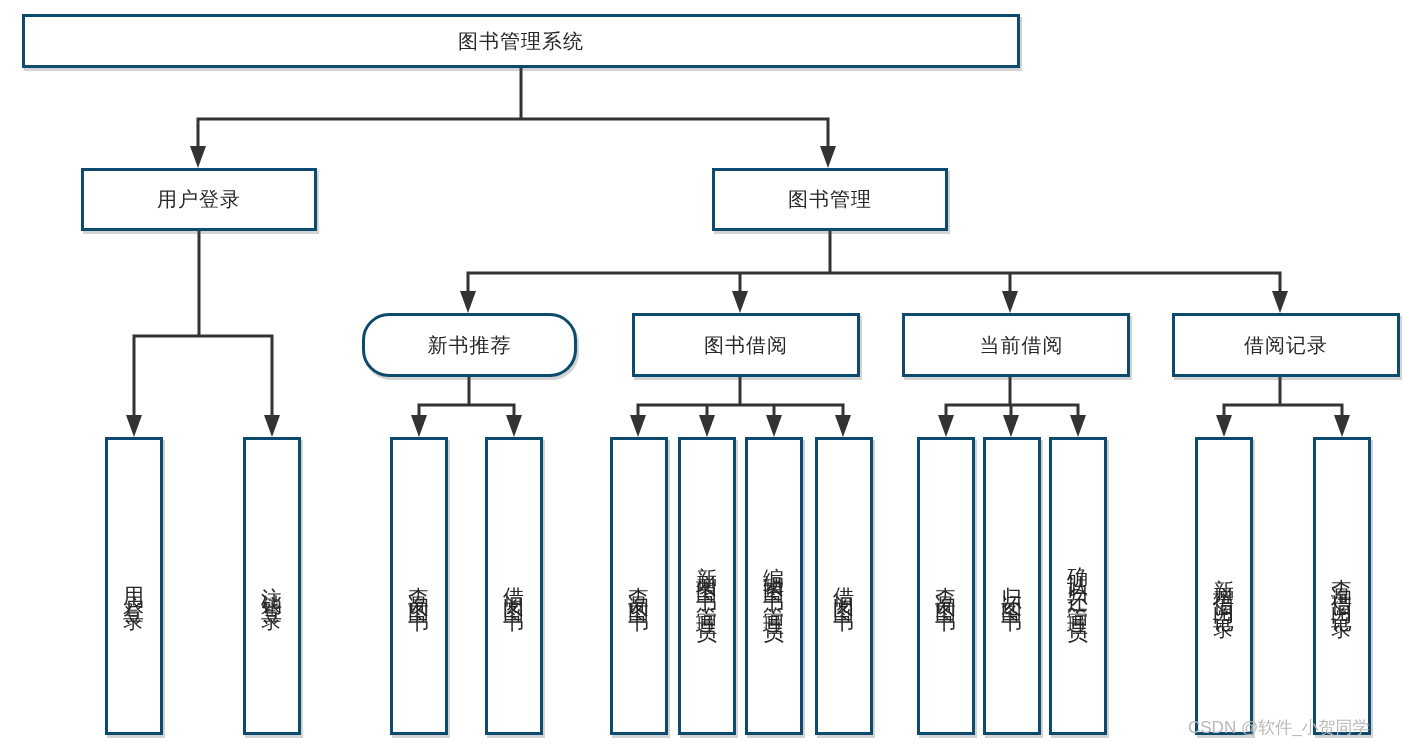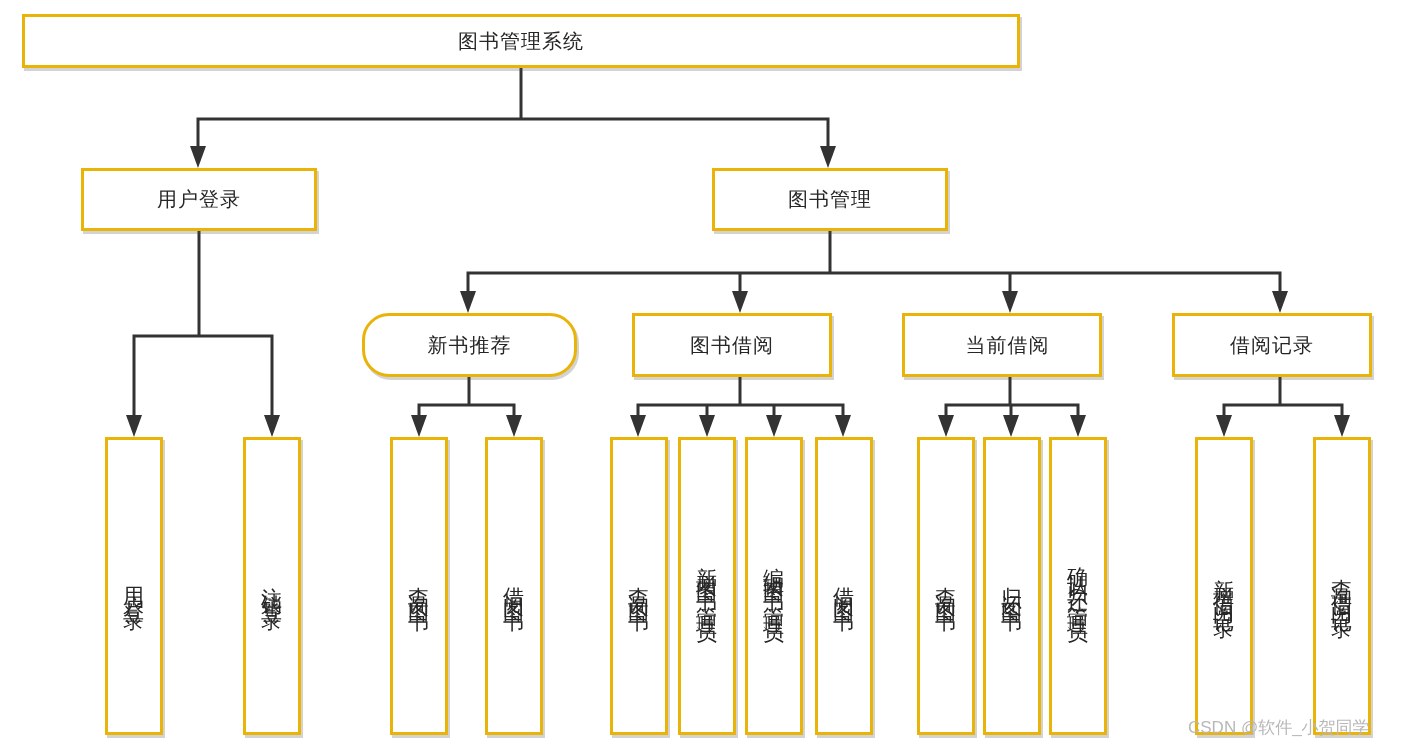--- a/index.html
+++ b/index.html
@@ -14,38 +14,38 @@
   .connectors {
     position: absolute;
     left: 0; top: 0;
     width: 1405px; height: 747px;
     pointer-events: none;
   }
   .node {
     position: absolute;
     box-sizing: border-box;
     background: #ffffff;
-    border: 3px solid #eab308;
+    border: 3px solid #0c4a6e;
     color: #262626;
     display: flex;
     align-items: center;
     justify-content: center;
     box-shadow: 2px 3px 0 rgba(80,80,80,0.25);
   }
   .h-node { font-size: 20px; letter-spacing: 1px; }
   .v-node {
     writing-mode: vertical-rl;
     font-size: 21px;
     letter-spacing: 8px;
     line-height: 1;
   }
   .root  { left: 22px;  top: 14px;  width: 998px; height: 54px; }
   .l2a   { left: 81px;  top: 168px; width: 236px; height: 63px; }
   .l2b   { left: 712px; top: 168px; width: 236px; height: 63px; }
-  .l3    { top: 313px; height: 64px; width: 200px; }
+  .l3    { top: 313px; height: 64px; width: 228px; }
   .l3a   { left: 362px; width: 215px; border-radius: 27px; }
   .l3b   { left: 632px; }
   .l3c   { left: 902px; padding-left: 11px; }
   .l3d   { left: 1172px; }
   .leaf  { top: 437px; width: 58px; height: 298px; }
   .lf0  { left: 105px; }
   .lf1  { left: 243px; }
   .lf2  { left: 390px; }
   .lf3  { left: 485px; }
   .lf4  { left: 610px; }

